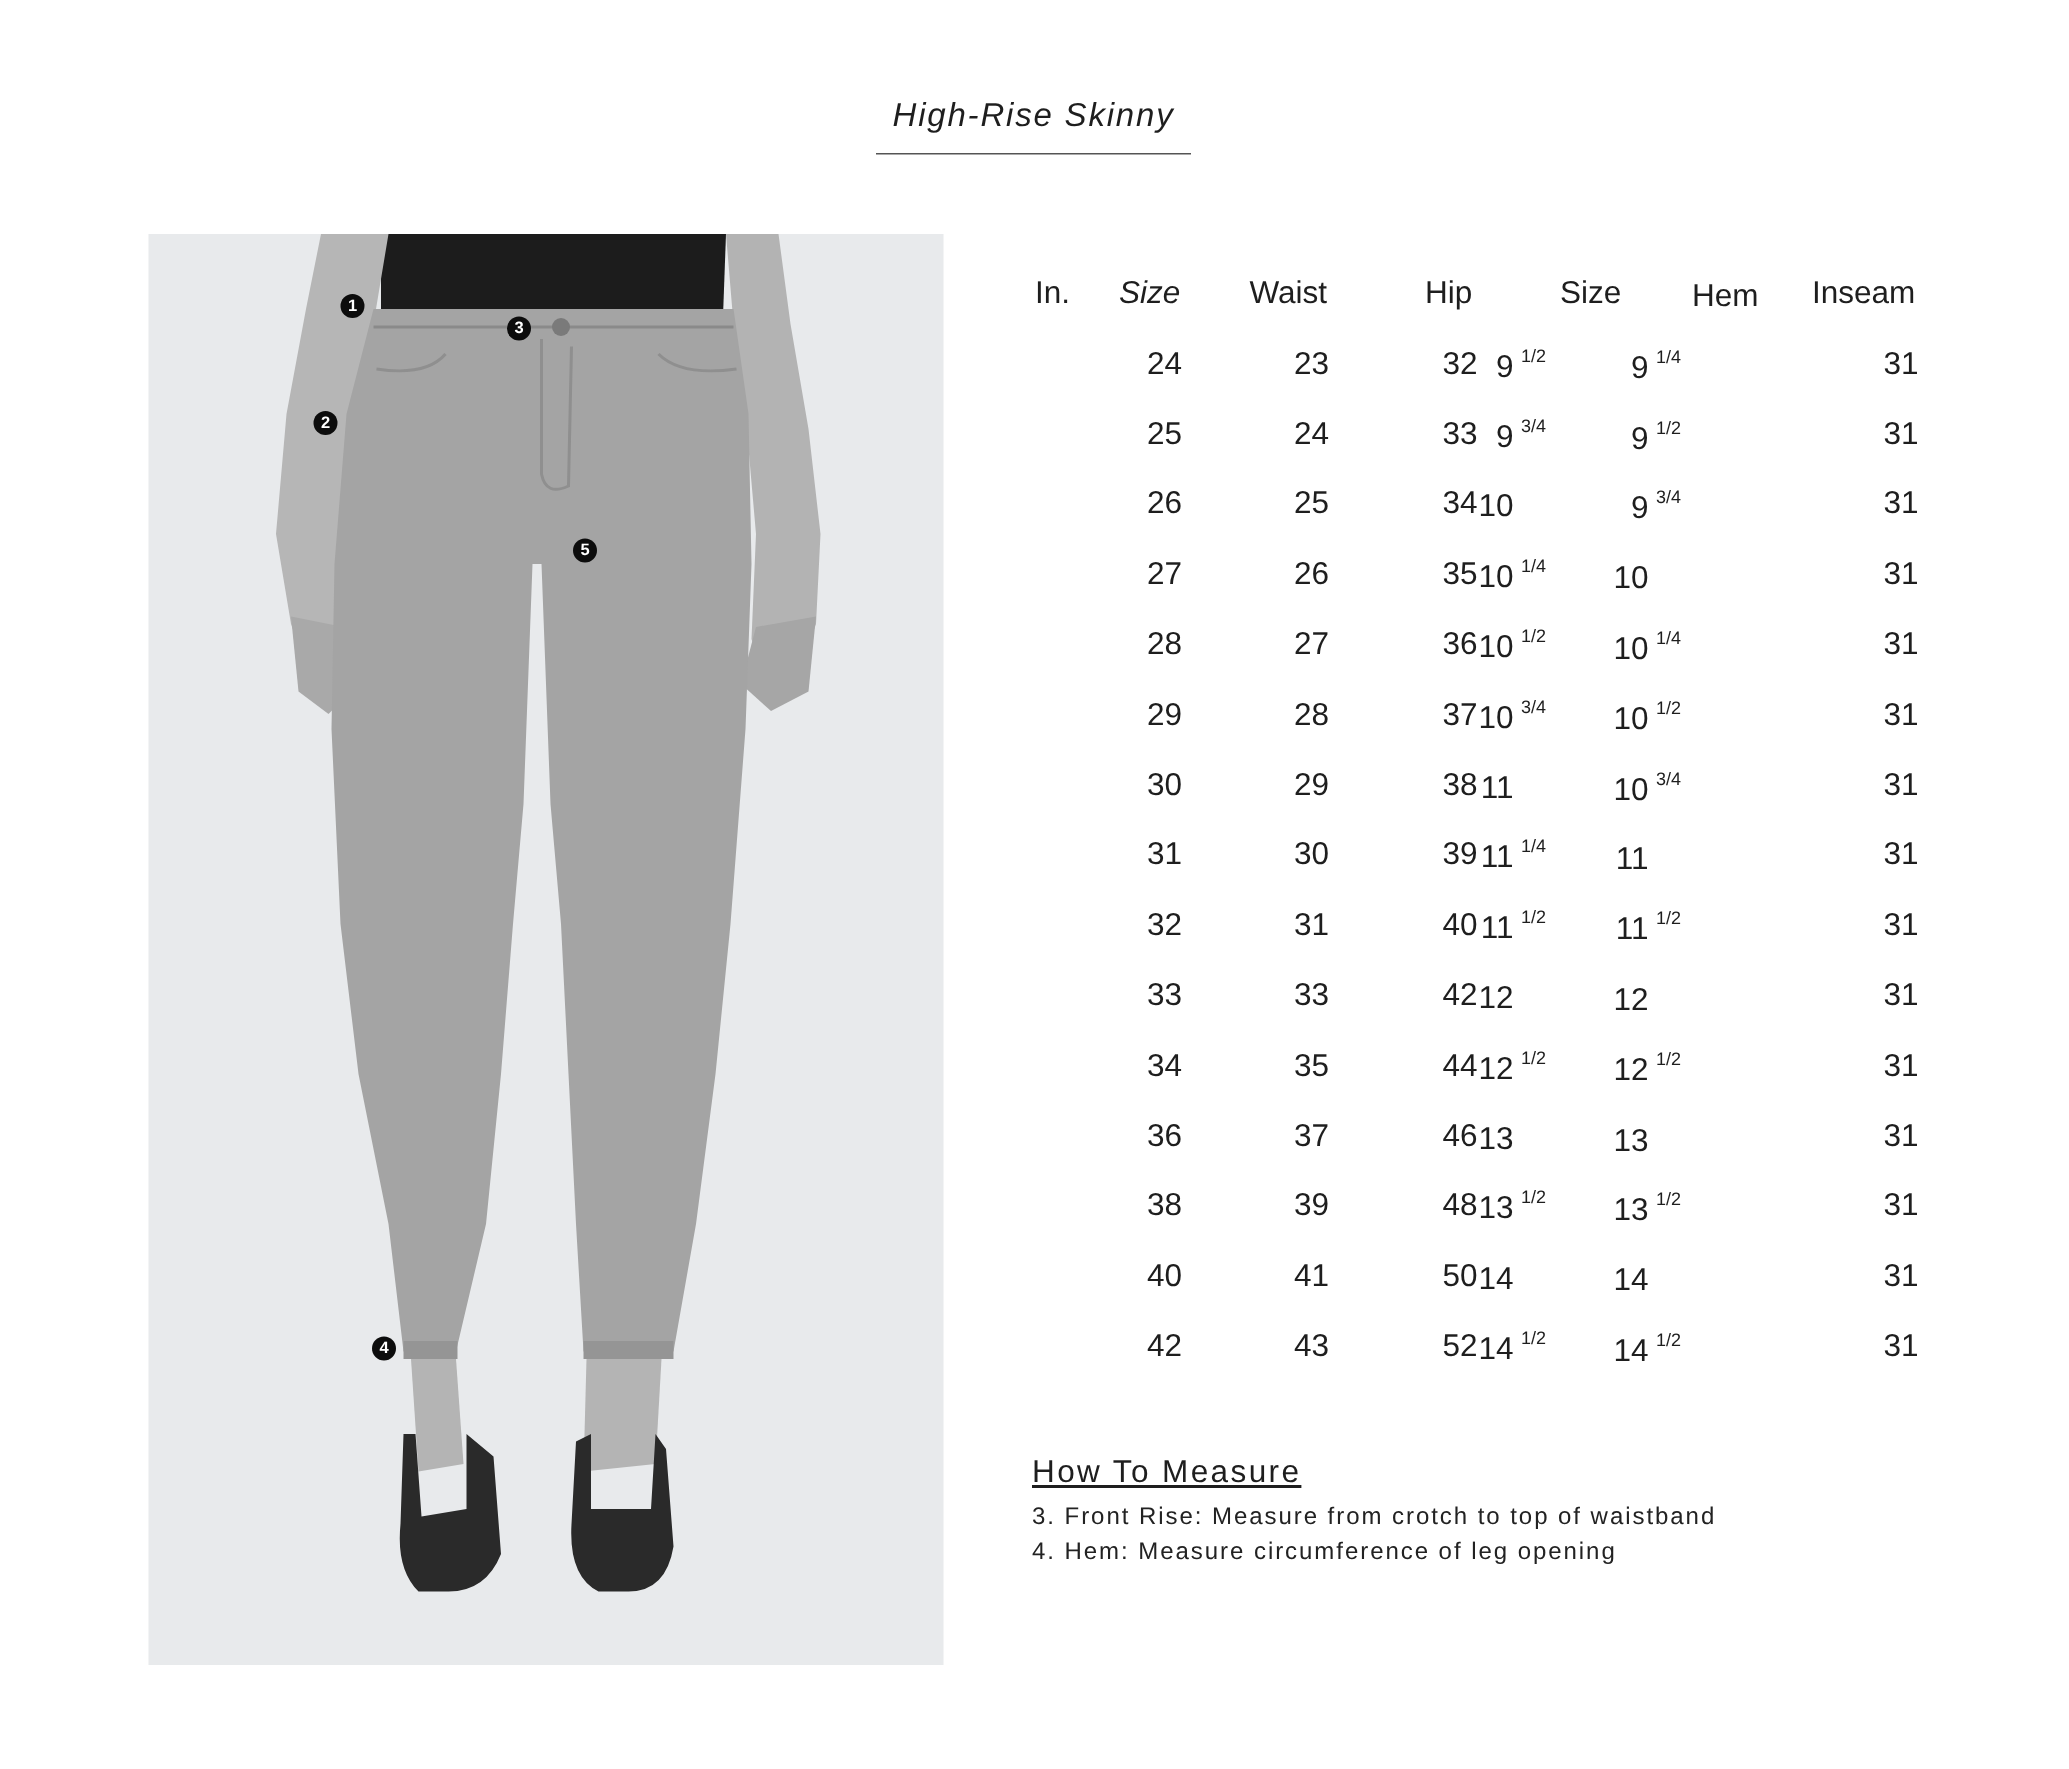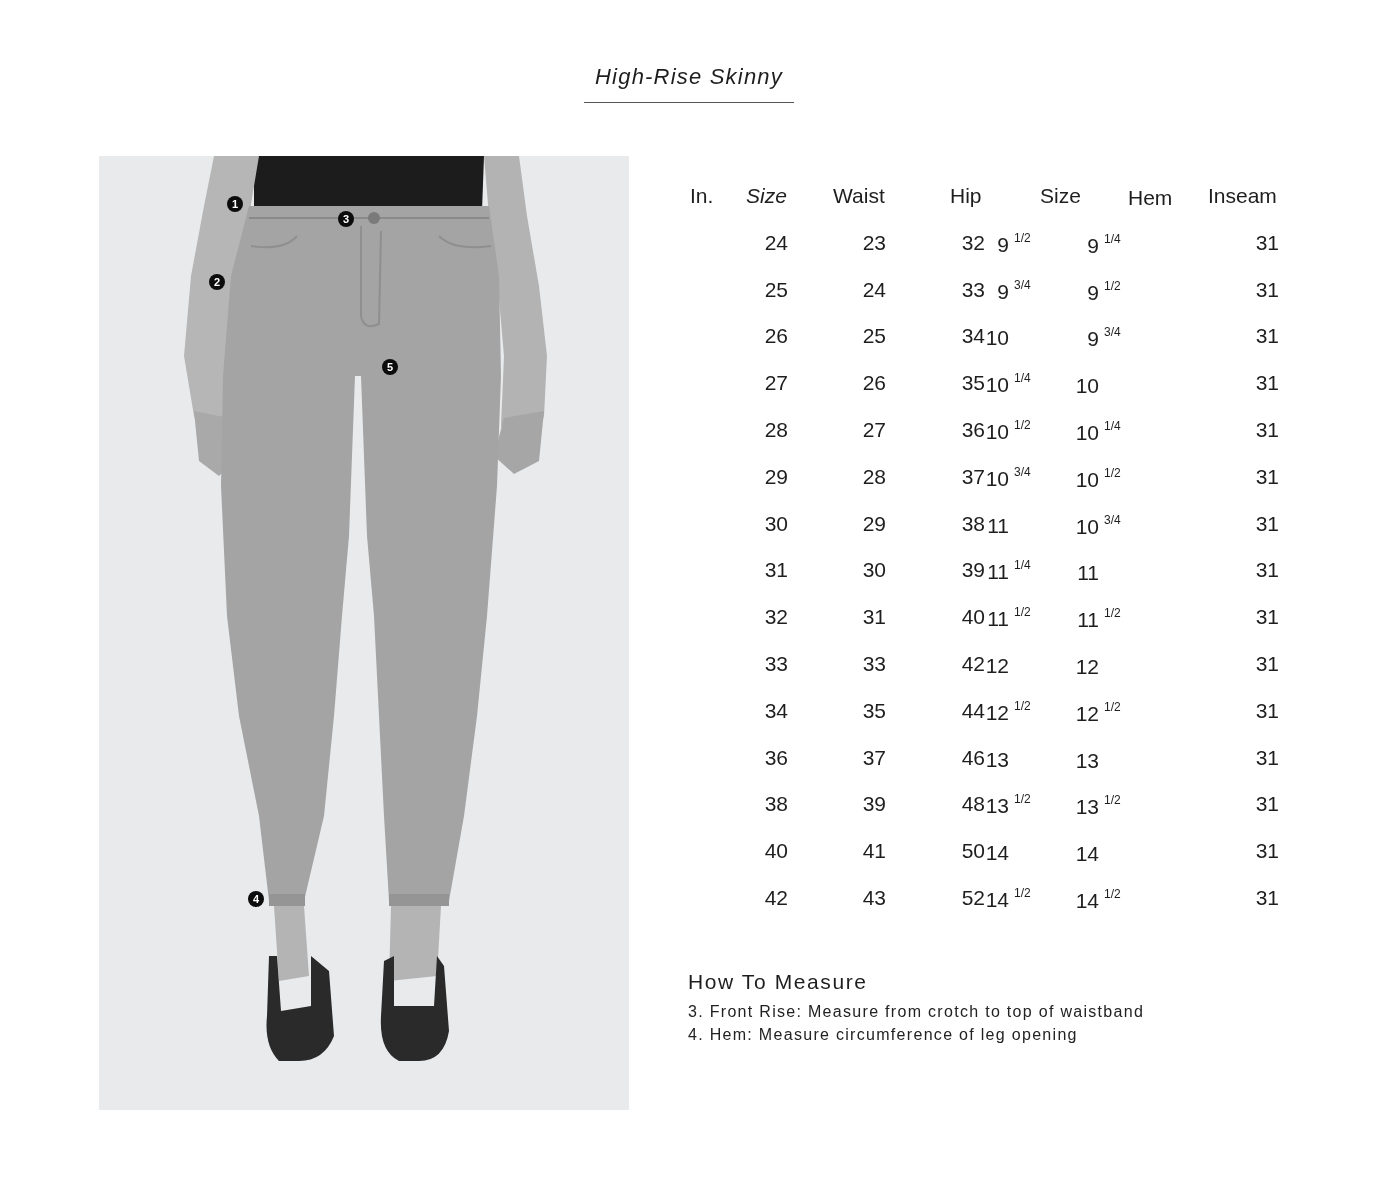--- a/index.html
+++ b/index.html
@@ -16,21 +16,21 @@
               font-family: "Liberation Sans", sans-serif; }
 
     .table { position: absolute; left: 680px; top: 180px; width: 620px; }
     .row { position: relative; height: 46.8px; }
     .cell { position: absolute; font-size: 21px; color: #1e1e1e; white-space: nowrap; }
     .hdr .cell { top: 4px; }
     .cell.right { text-align: right; }
     .frac { font-size: 12px; position: relative; top: -10px; margin-left: 5px; display: inline-block; width: 22px; text-align: left; }
 
     .measure { position: absolute; left: 688px; top: 970px; }
-    .measure h2 { margin: 0 0 6px 0; font-weight: normal; font-size: 21px; letter-spacing: 1.6px; color: #1e1e1e; }
+    .measure h2 { margin: 0 0 6px 0; font-weight: normal; font-size: 21px; letter-spacing: 1.6px; color: #1e1e1e; text-decoration: underline; }
     .measure ol { list-style: none; margin: 0; padding: 0; }
     .measure li { font-size: 16px; letter-spacing: 1.3px; line-height: 23px; color: #222; }
   </style>
 </head>
 <body>
 
 <div class="title">High-Rise Skinny</div>
 <div class="title-rule"></div>
 
 <div class="photo">

